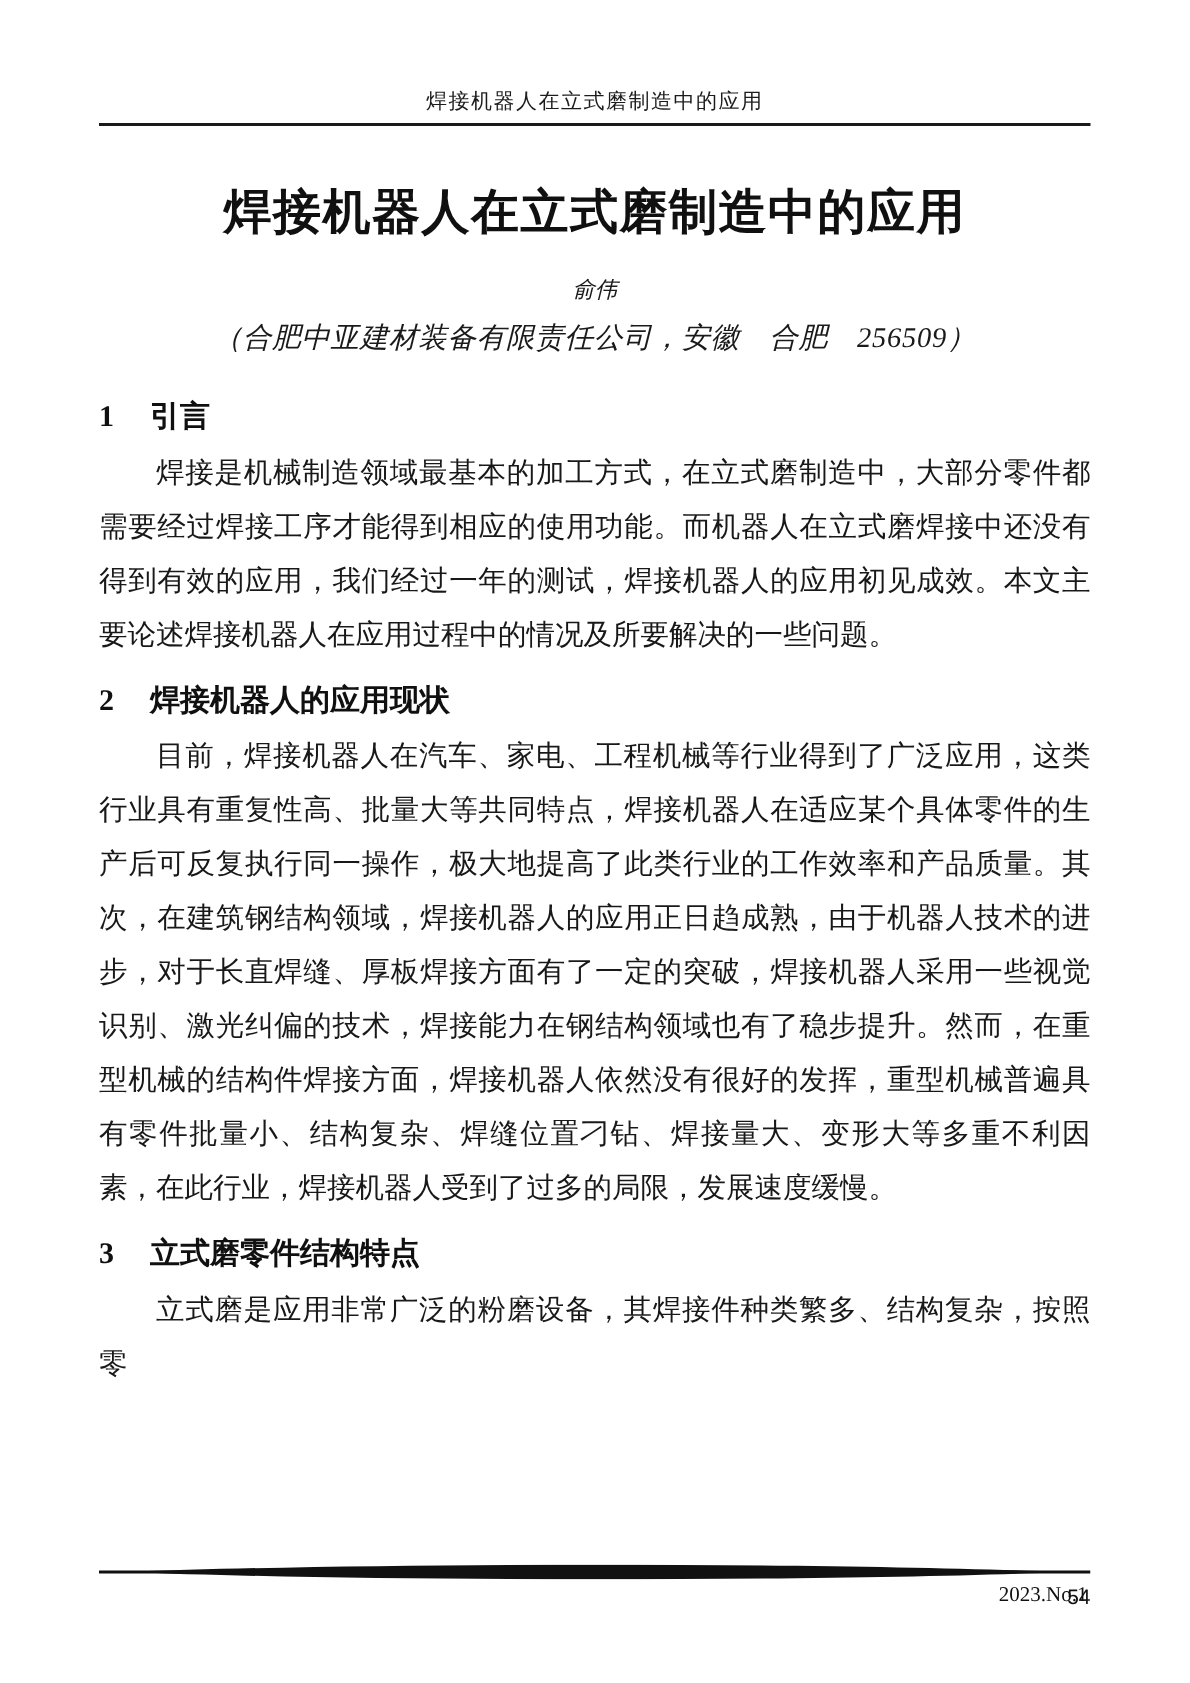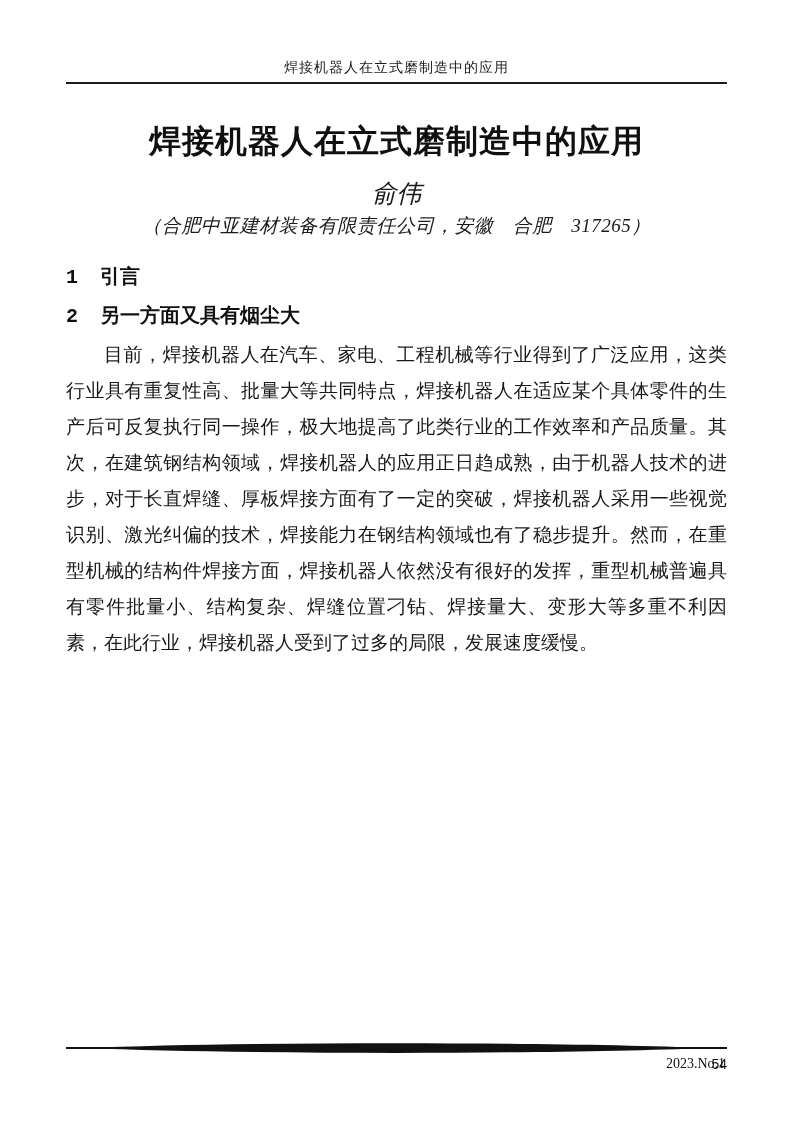--- a/index.html
+++ b/index.html
@@ -40,40 +40,40 @@
     font-size: 32px;
     line-height: 40px;
     font-weight: 700;
     letter-spacing: 1px;
     font-family: "Liberation Sans", sans-serif;
     color: #101010;
   }
   .author-name {
     margin-top: 15px;
     text-align: center;
-    font-size: 25px;
+    font-size: 15px;
     line-height: 24px;
     font-style: italic;
     color: #1a1a1a;
   }
   .affiliation {
     margin-top: 7px;
     text-align: center;
     font-size: 19px;
     line-height: 26px;
     font-style: italic;
     letter-spacing: 0.5px;
     color: #1a1a1a;
   }
   .section-heading {
     margin: 11px 0 6px 0;
     font-size: 20px;
     line-height: 28px;
     font-weight: 700;
-    font-family: Liberation Mono, monospace;
+    font-family: Liberation Serif, serif;
     color: #101010;
   }
   .section-heading.first {
     margin-top: 25px;
   }
   .section-heading .sec-no {
     display: inline-block;
     min-width: 14px;
   }
   .section-heading .sec-title {
@@ -127,31 +127,36 @@
   <div class="content">
 
     <div class="running-header">焊接机器人在立式磨制造中的应用</div>
 
     <div class="header-rule"></div>
 
     <h1 class="paper-title">焊接机器人在立式磨制造中的应用</h1>
 
     <div class="author-name">俞伟</div>
 
-    <div class="affiliation">（合肥中亚建材装备有限责任公司，安徽　合肥　317265）</div>
+    <div class="affiliation">（合肥中亚建材装备有限责任公司，安徽　合肥　256509）</div>
 
     <h2 class="section-heading first">
       <span class="sec-no">1</span><span class="sec-title">引言</span>
     </h2>
+    <p class="body-para">焊接是机械制造领域最基本的加工方式，在立式磨制造中，大部分零件都需要经过焊接工序才能得到相应的使用功能。而机器人在立式磨焊接中还没有得到有效的应用，我们经过一年的测试，焊接机器人的应用初见成效。本文主要论述焊接机器人在应用过程中的情况及所要解决的一些问题。</p>
 
     <h2 class="section-heading">
-      <span class="sec-no">2</span><span class="sec-title">另一方面又具有烟尘大</span>
+      <span class="sec-no">2</span><span class="sec-title">焊接机器人的应用现状</span>
     </h2>
     <p class="body-para">目前，焊接机器人在汽车、家电、工程机械等行业得到了广泛应用，这类行业具有重复性高、批量大等共同特点，焊接机器人在适应某个具体零件的生产后可反复执行同一操作，极大地提高了此类行业的工作效率和产品质量。其次，在建筑钢结构领域，焊接机器人的应用正日趋成熟，由于机器人技术的进步，对于长直焊缝、厚板焊接方面有了一定的突破，焊接机器人采用一些视觉识别、激光纠偏的技术，焊接能力在钢结构领域也有了稳步提升。然而，在重型机械的结构件焊接方面，焊接机器人依然没有很好的发挥，重型机械普遍具有零件批量小、结构复杂、焊缝位置刁钻、焊接量大、变形大等多重不利因素，在此行业，焊接机器人受到了过多的局限，发展速度缓慢。</p>
 
+    <h2 class="section-heading">
+      <span class="sec-no">3</span><span class="sec-title">立式磨零件结构特点</span>
+    </h2>
+    <p class="body-para">立式磨是应用非常广泛的粉磨设备，其焊接件种类繁多、结构复杂，按照零</p>
 
   </div>
 
   <div class="footer">
     <svg class="footer-rule-svg" viewBox="0 0 661 10" preserveAspectRatio="none" aria-hidden="true">
       <rect x="0" y="4" width="661" height="2" fill="#111111"></rect>
       <path d="M18,5 C180,-1.5 481,-1.5 643,5 C481,11.5 180,11.5 18,5 Z" fill="#111111"></path>
     </svg>
     <div class="footer-row">
       <span class="page-number">54</span>

